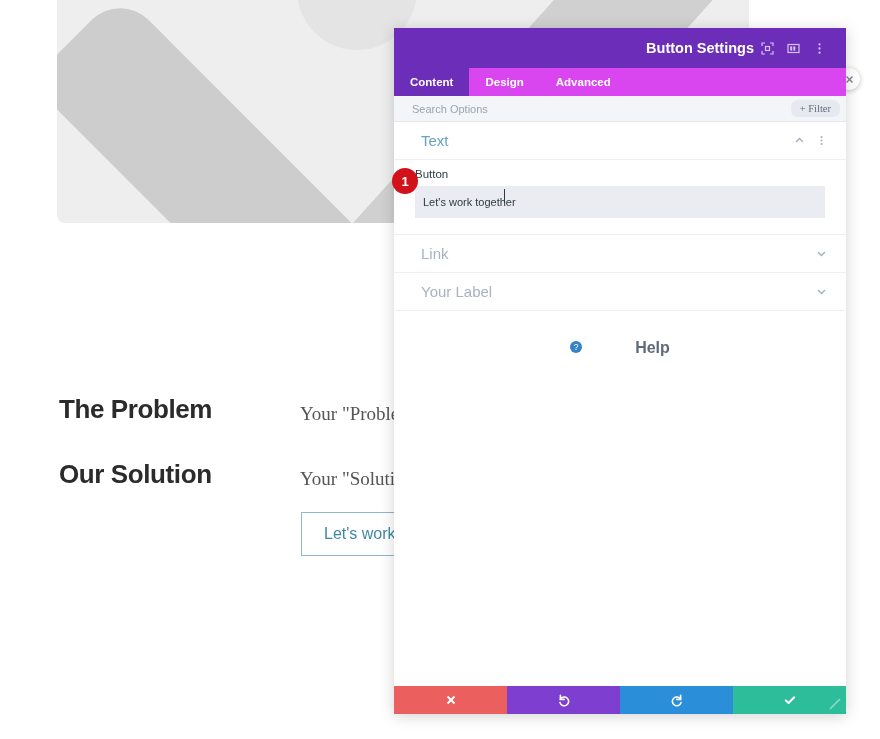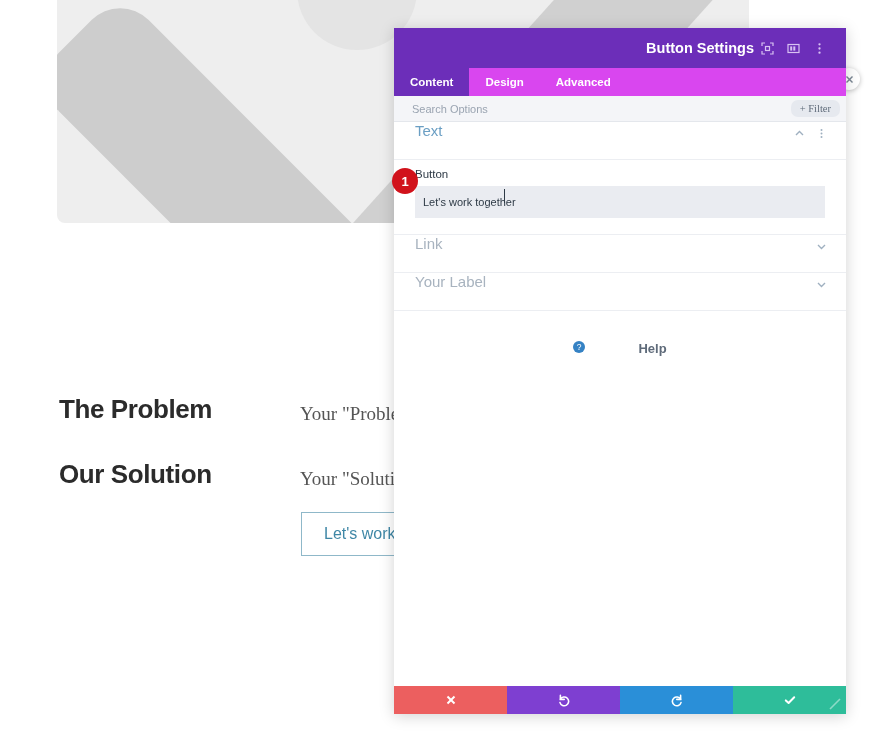--- a/index.html
+++ b/index.html
@@ -187,22 +187,22 @@
 
   .modal-body {
     flex: 1 1 auto;
     background: #ffffff;
     overflow: hidden;
   }
 
   .group-head {
     height: 38px;
     display: flex;
-    align-items: flex-start;
-    padding: 0 14px 0 21px;
+    align-items: center;
+    padding: 0 14px 0 27px;
     border-bottom: 1px solid #eceef2;
   }
   .group-title {
     flex: 1;
     font-size: 15px;
     color: #6b9fc4;
   }
   .group-title.muted { color: #a8b3bf; }
   .group-icon {
     width: 22px;
@@ -245,21 +245,21 @@
   }
 
   .help-row {
     display: flex;
     align-items: center;
     justify-content: center;
     gap: 5px;
     padding-top: 28px;
   }
   .help-text {
-    font-size: 13px;
+    font-size: 16px;
     color: #5f6b7a;
     font-weight: bold;
     padding-left: 48px;
   }
 
   .footer {
     height: 28px;
     display: flex;
     flex: 0 0 auto;
     position: relative;

